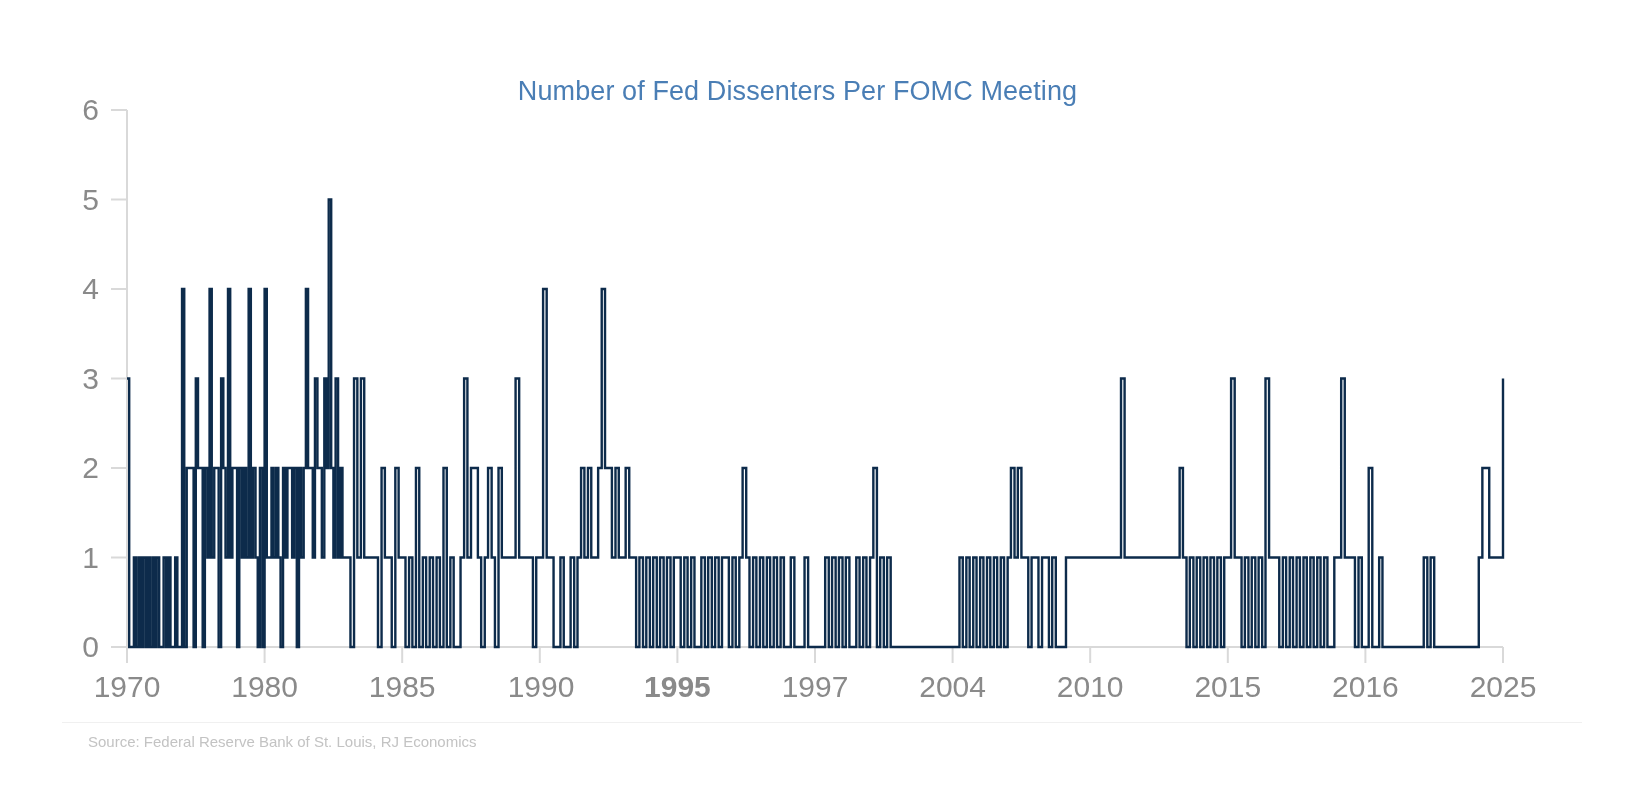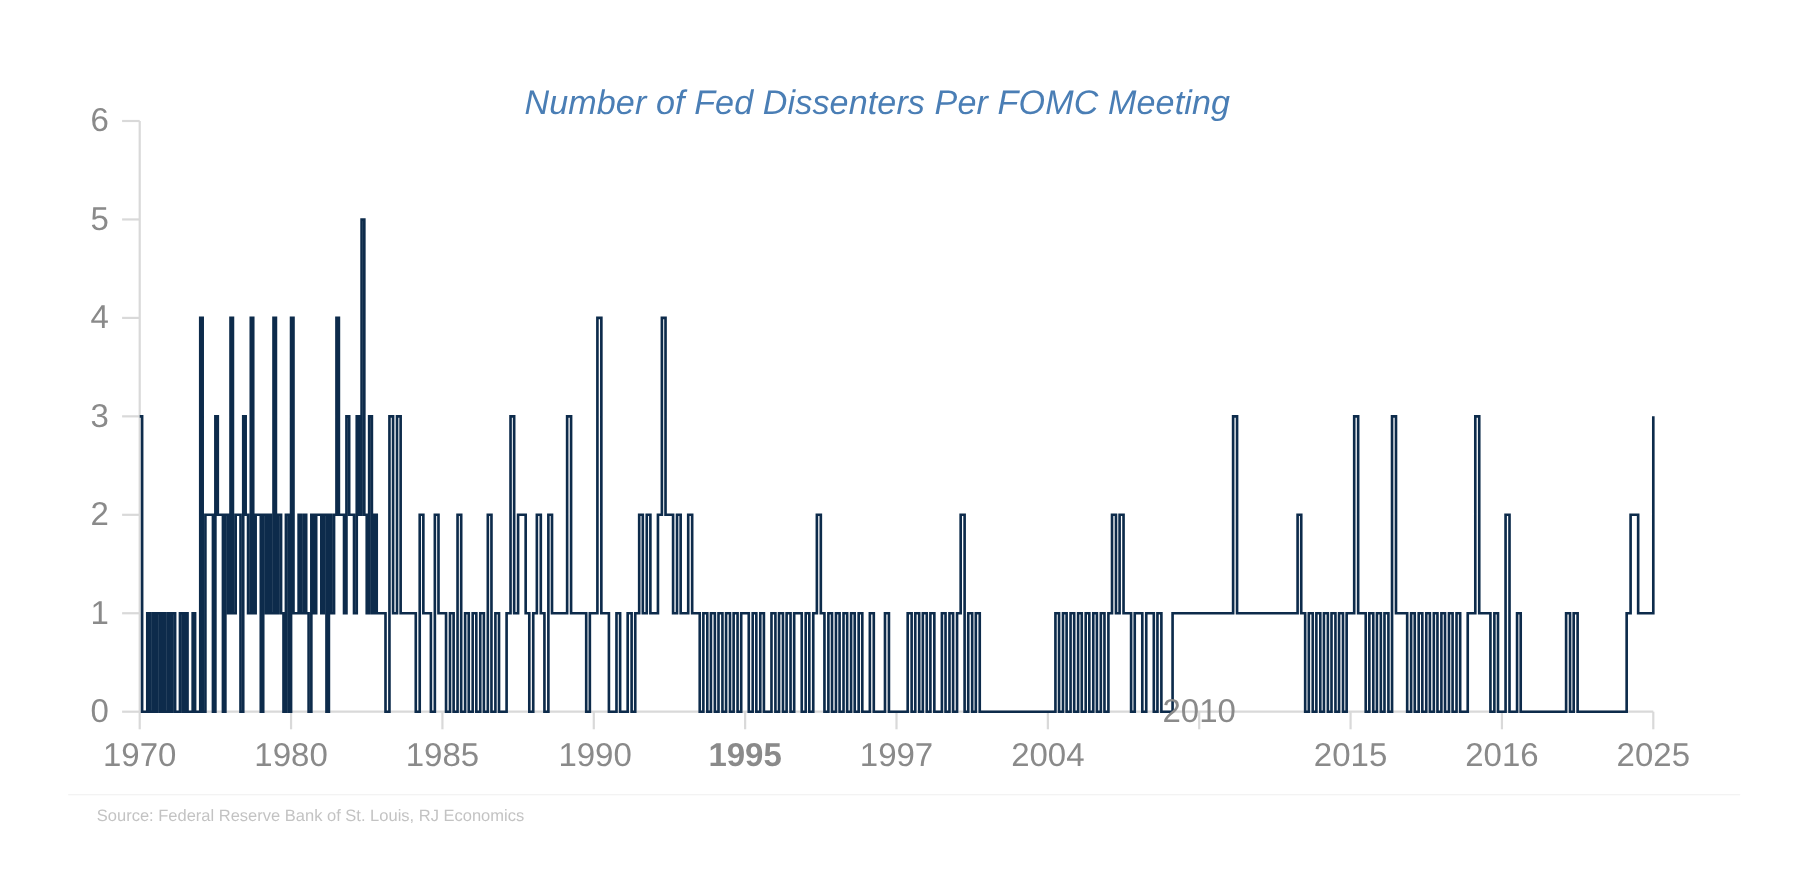--- a/index.html
+++ b/index.html
@@ -18,25 +18,24 @@
     width: 1644px;
     height: 806px;
     background: #ffffff;
   }
   #chart-title {
     position: absolute;
     left: 0;
     top: 76px;
     width: 1595px;
     text-align: center;
-    font-size: 31px;
+    font-size: 27px;
     color: #4a7eb5;
     letter-spacing: 0.1px;
     white-space: nowrap;
-    font-style: italic;
   }
   #plot-svg {
     position: absolute;
     left: 0;
     top: 0;
   }
   .ytick-label {
     position: absolute;
     width: 44px;
     text-align: right;
@@ -114,21 +113,21 @@
       <div class="ytick-label" style="left: 55px; top: 95px;">6</div>
     </div>
   <div id="xtick-labels">
       <div class="xtick-label" style="left: 67px; top: 672px;">1970</div>
       <div class="xtick-label" style="left: 204.6px; top: 672px;">1980</div>
       <div class="xtick-label" style="left: 342.2px; top: 672px;">1985</div>
       <div class="xtick-label" style="left: 481px; top: 672px;">1990</div>
       <div class="xtick-label" style="left: 617.4px; top: 672px; font-weight: bold;">1995</div>
       <div class="xtick-label" style="left: 755px; top: 672px;">1997</div>
       <div class="xtick-label" style="left: 892.6px; top: 672px;">2004</div>
-      <div class="xtick-label" style="left: 1030.2px; top: 632px;">2010</div>
+      <div class="xtick-label" style="left: 1030.2px; top: 672px;">2010</div>
       <div class="xtick-label" style="left: 1167.8px; top: 672px;">2015</div>
       <div class="xtick-label" style="left: 1305.4px; top: 672px;">2016</div>
       <div class="xtick-label" style="left: 1443px; top: 672px;">2025</div>
     </div>
 
   <div id="footer-rule"></div>
   <div id="source-note">Source: Federal Reserve Bank of St. Louis, RJ Economics</div>
 
 </div>
 

